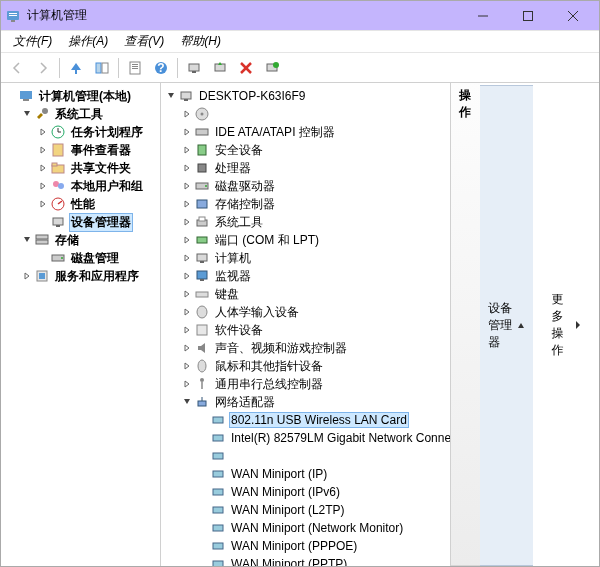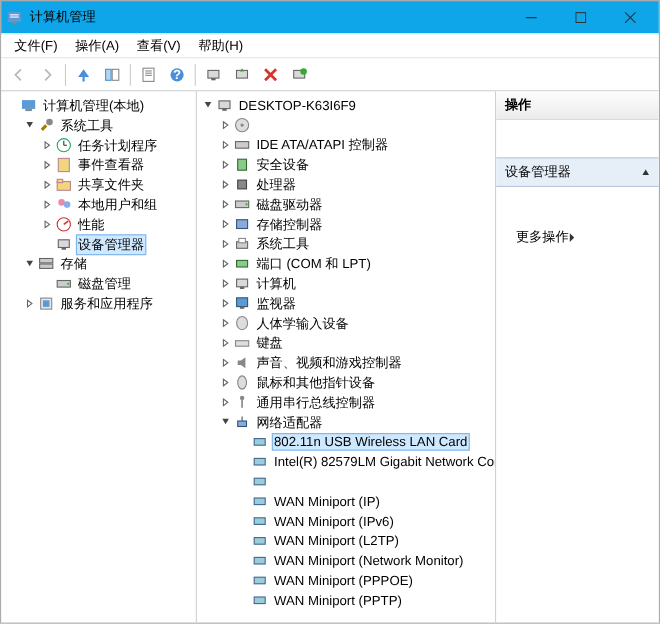--- a/index.html
+++ b/index.html
@@ -1,31 +1,31 @@
 <!DOCTYPE html>
 <html><head>
 <meta charset="utf-8">
 <style>
 * { margin: 0; padding: 0; box-sizing: border-box; font-family: "Microsoft YaHei", "Segoe UI", sans-serif; font-size: 12px; }
 body { background: #fff; width: 600px; height: 567px; border: 1px solid #aaa; display: flex; flex-direction: column; overflow: hidden; }
-.titlebar { height: 30px; display: flex; align-items: center; padding: 0 4px; background: #0ea5e9; border-bottom: 1px solid #e5e5e5; }
+.titlebar { height: 30px; display: flex; align-items: center; padding: 0 4px; background: #c4b5fd; border-bottom: 1px solid #e5e5e5; }
 .titlebar .icon { width: 16px; height: 16px; margin-right: 6px; }
 .titlebar .title { flex: 1; font-size: 12px; }
 .titlebar .wbtn { width: 45px; height: 30px; display: flex; align-items: center; justify-content: center; color: #555; }
-.menubar { height: 22px; display: flex; align-items: center; padding: 0 4px; border-bottom: 1px solid #e5e5e5; }
+.menubar { height: 22px; display: flex; align-items: center; padding: 0 4px; border-bottom: 1px solid #e5e5e5; font-style: italic; }
 .menubar .m { padding: 2px 8px; }
 .toolbar { height: 30px; display: flex; align-items: center; padding: 0 4px; border-bottom: 1px solid #d0d0d0; gap: 2px; }
 .tbtn { width: 24px; height: 24px; display: flex; align-items: center; justify-content: center; border: 1px solid transparent; }
 .tbtn.disabled { opacity: 0.35; }
 .sep { width: 1px; height: 20px; background: #ccc; margin: 0 2px; }
 .content { flex: 1; display: flex; min-height: 0; }
 .pane { overflow: auto; border-right: 1px solid #d0d0d0; padding: 4px 2px; }
-.pane.left { width: 178px; }
+.pane.left { width: 160px; font-weight: bold; }
 .pane.mid { flex: 1; }
-.pane.right { width: 148px; border-right: none; padding: 0; display: flex; flex-direction: column; gap: 32px; }
+.pane.right { width: 148px; border-right: none; padding: 0; display: flex; flex-direction: row; }
 .rhead { background: linear-gradient(#fdfdfd,#ececec); border-bottom: 1px solid #d6d6d6; padding: 4px 8px; font-weight: bold; }
 .rsec { background: #e6eef7; border: 1px solid #b8c8dc; border-left: none; border-right: none; padding: 4px 8px; display: flex; align-items: center; justify-content: space-between; margin-top: 2px; }
 .ritem { padding: 5px 18px; display: flex; align-items: center; }
 .tree { list-style: none; }
 .tree ul { list-style: none; padding-left: 16px; }
 .row { display: flex; align-items: center; height: 18px; padding: 0 2px; white-space: nowrap; cursor: default; }
 .row .tw { width: 12px; height: 12px; display: flex; align-items: center; justify-content: center; color: #666; margin-right: 1px; flex-shrink: 0; }
 .row .tw.sp { visibility: hidden; }
 .row .ic { width: 16px; height: 16px; margin-right: 3px; flex-shrink: 0; display: flex; align-items: center; justify-content: center; }
 .row .lbl { padding: 0 2px; }
@@ -486,39 +486,54 @@
             </li>
             <li>
               <div class="row">
                 <span class="tw">
                   <svg width="8" height="8">
                     <path d="M2 1L6 4L2 7z" fill="none" stroke="#666"></path>
                   </svg>
                 </span>
                 <span class="ic">
                   <svg width="16" height="16">
+                    <rect x="2" y="6" width="12" height="5" fill="#ddd" stroke="#888"></rect>
+                  </svg>
+                </span>
+                <span class="lbl">键盘</span>
+              </div>
+            </li>
+            <li>
+              <div class="row">
+                <span class="tw">
+                  <svg width="8" height="8">
+                    <path d="M2 1L6 4L2 7z" fill="none" stroke="#666"></path>
+                  </svg>
+                </span>
+                <span class="ic">
+                  <svg width="16" height="16">
                     <ellipse cx="8" cy="8" rx="5" ry="6" fill="#ddd" stroke="#888"></ellipse>
                   </svg>
                 </span>
                 <span class="lbl">人体学输入设备</span>
               </div>
             </li>
             <li>
               <div class="row">
                 <span class="tw">
                   <svg width="8" height="8">
                     <path d="M2 1L6 4L2 7z" fill="none" stroke="#666"></path>
                   </svg>
                 </span>
                 <span class="ic">
                   <svg width="16" height="16">
-                    <rect x="2" y="6" width="12" height="5" fill="#ddd" stroke="#888"></rect>
-                  </svg>
-                </span>
-                <span class="lbl">键盘</span>
+                    <rect x="3" y="3" width="10" height="10" fill="#e8e8e8" stroke="#888"></rect>
+                  </svg>
+                </span>
+                <span class="lbl">软件设备</span>
               </div>
             </li>
             <li>
               <div class="row">
                 <span class="tw">
                   <svg width="8" height="8">
                     <path d="M2 1L6 4L2 7z" fill="none" stroke="#666"></path>
                   </svg>
                 </span>
                 <span class="ic">

